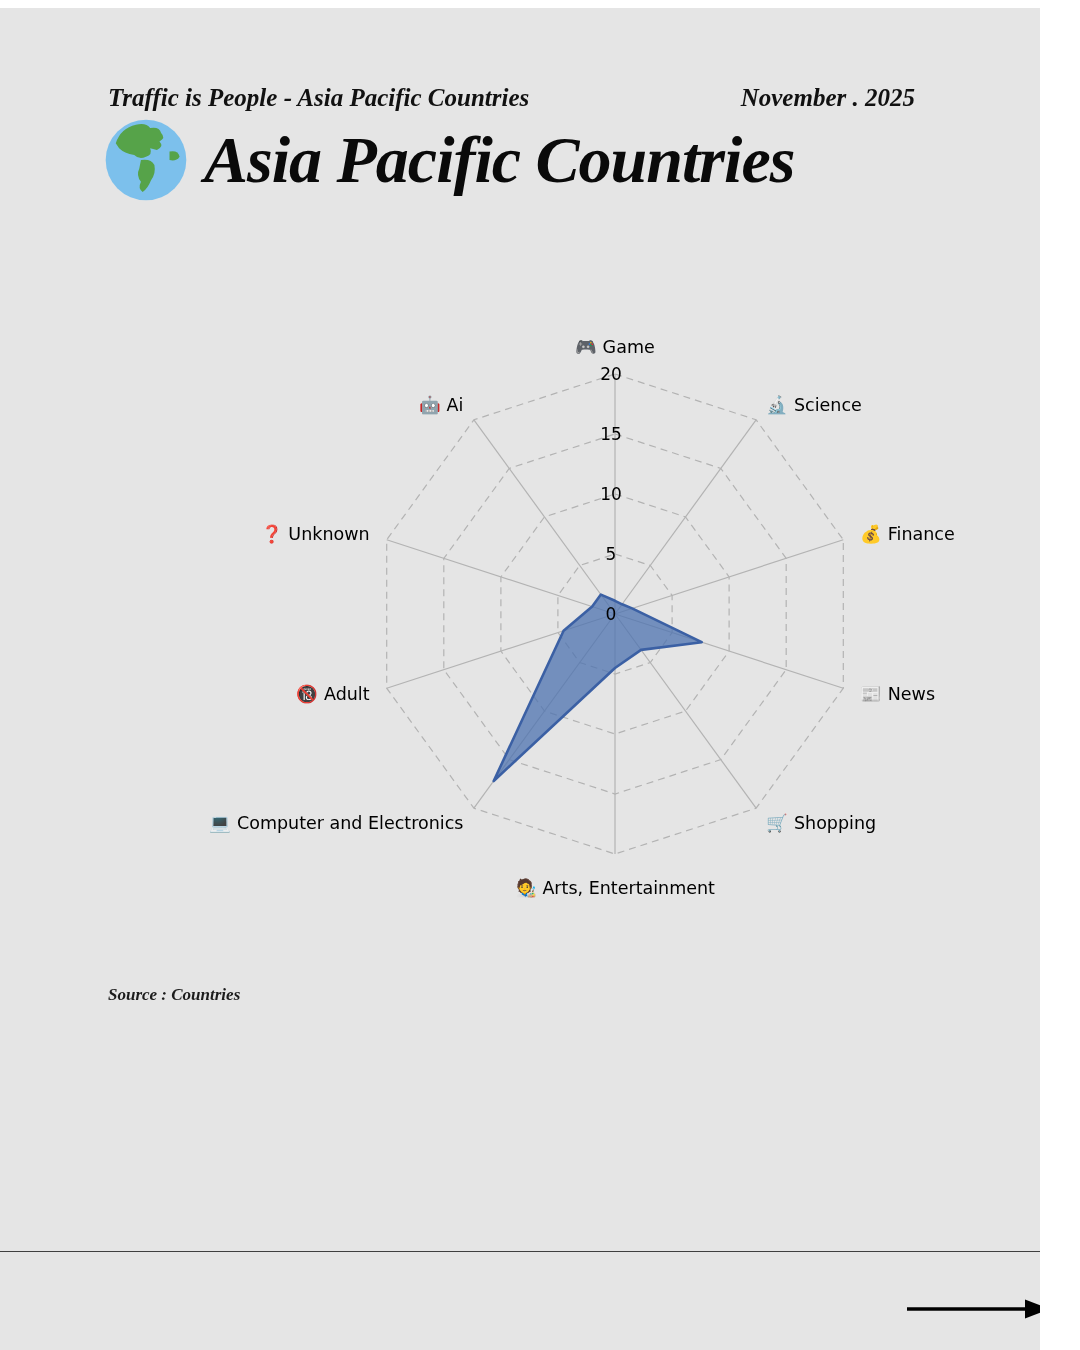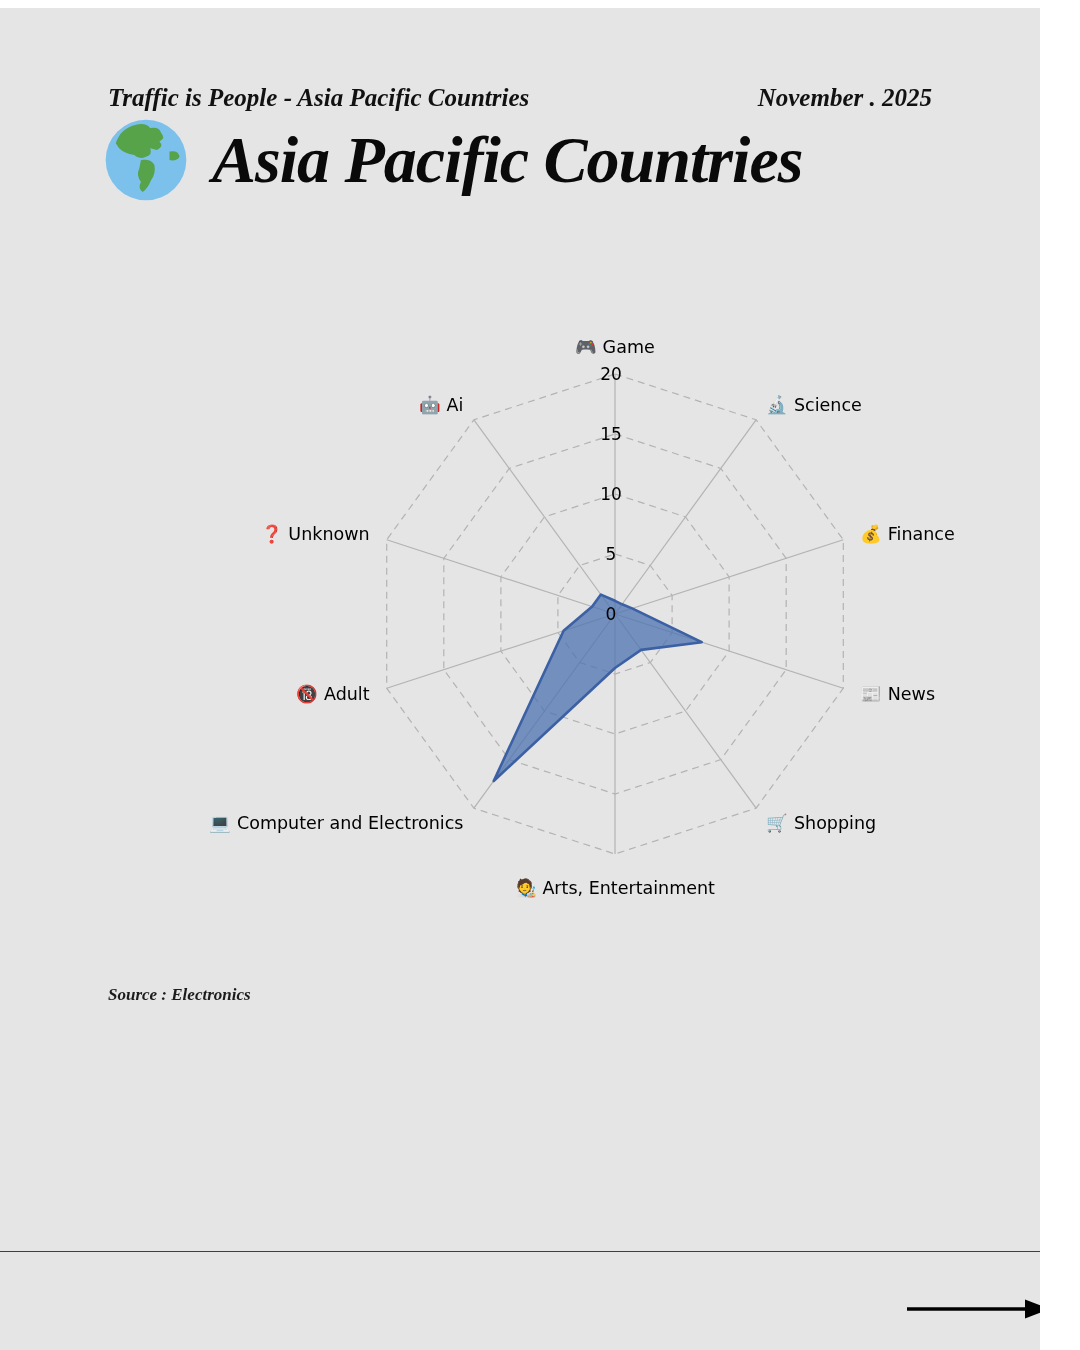--- a/index.html
+++ b/index.html
@@ -1,22 +1,22 @@
 <!DOCTYPE html>
 <html><head>
 <meta charset="utf-8">
 <style>
   html,body{margin:0;padding:0;background:#fff;}
   .page{position:relative;width:1040px;height:1350px;background:#e5e5e5;overflow:hidden;
         font-family:"Liberation Sans",sans-serif;color:#000;margin-top:8px;}
   .tagline{position:absolute;left:108px;top:76px;font-family:"Liberation Serif",serif;
            font-style:italic;font-weight:700;font-size:25px;color:#111;}
-  .date{position:absolute;right:108px;top:76px;font-family:"Liberation Serif",serif;
+  .date{position:absolute;right:125px;top:76px;font-family:"Liberation Serif",serif;
         font-style:italic;font-weight:700;font-size:25px;color:#111;}
-  .title-row{position:absolute;left:104px;top:110px;display:flex;align-items:center;gap:24px;text-align:center;}
+  .title-row{position:absolute;left:104px;top:110px;display:flex;align-items:center;gap:16px;text-align:center;}
   .globe{width:84px;height:84px;flex:0 0 auto;}
   .title{font-family:"Liberation Serif",serif;font-style:italic;font-weight:700;
          font-size:66px;letter-spacing:-1px;color:#0a0a0a;white-space:nowrap;}
   .chart-svg{position:absolute;left:0;top:0;width:1080px;height:1350px;}
   .chart-svg text{font-family:"DejaVu Sans","Liberation Sans",sans-serif;}
   .source{position:absolute;left:108px;top:977px;font-family:"Liberation Serif",serif;
           font-style:italic;font-weight:600;font-size:17px;color:#1c1c1c;}
   .divider{position:absolute;left:0;top:1243px;width:1080px;border-top:1.6px solid #3f3f3f;}
   .handle{position:absolute;left:0;right:0;top:1276px;text-align:center;
           font-family:"Liberation Serif",serif;font-style:italic;font-weight:700;
@@ -67,21 +67,21 @@
       <text x="860.4" y="526.3" text-anchor="start" dominant-baseline="central" font-size="17.5" fill="#000000">💰 Finance</text>
       <text x="860.4" y="685.7" text-anchor="start" dominant-baseline="central" font-size="17.5" fill="#000000">📰 News</text>
       <text x="766.6" y="814.7" text-anchor="start" dominant-baseline="central" font-size="17.5" fill="#000000">🛒 Shopping</text>
       <text x="615.0" y="880.0" text-anchor="middle" dominant-baseline="central" font-size="17.5" fill="#000000">🧑‍🎨 Arts, Entertainment</text>
       <text x="463.4" y="814.7" text-anchor="end" dominant-baseline="central" font-size="17.5" fill="#000000">💻 Computer and Electronics</text>
       <text x="369.6" y="685.7" text-anchor="end" dominant-baseline="central" font-size="17.5" fill="#000000">🔞 Adult</text>
       <text x="369.6" y="526.3" text-anchor="end" dominant-baseline="central" font-size="17.5" fill="#000000">❓ Unknown</text>
       <text x="463.4" y="397.3" text-anchor="end" dominant-baseline="central" font-size="17.5" fill="#000000">🤖 Ai</text>
     </svg>
 
-  <div class="source">Source : Electronics</div>
+  <div class="source">Source : Countries</div>
 
   <div class="divider"></div>
 
 
   <svg class="arrow" viewBox="0 0 146 26" aria-hidden="true">
     <line x1="2" y1="13" x2="122" y2="13" stroke="#000" stroke-width="3.6"></line>
     <polygon points="120,3.5 145,13 120,22.5" fill="#000"></polygon>
   </svg>
 
 </div>

